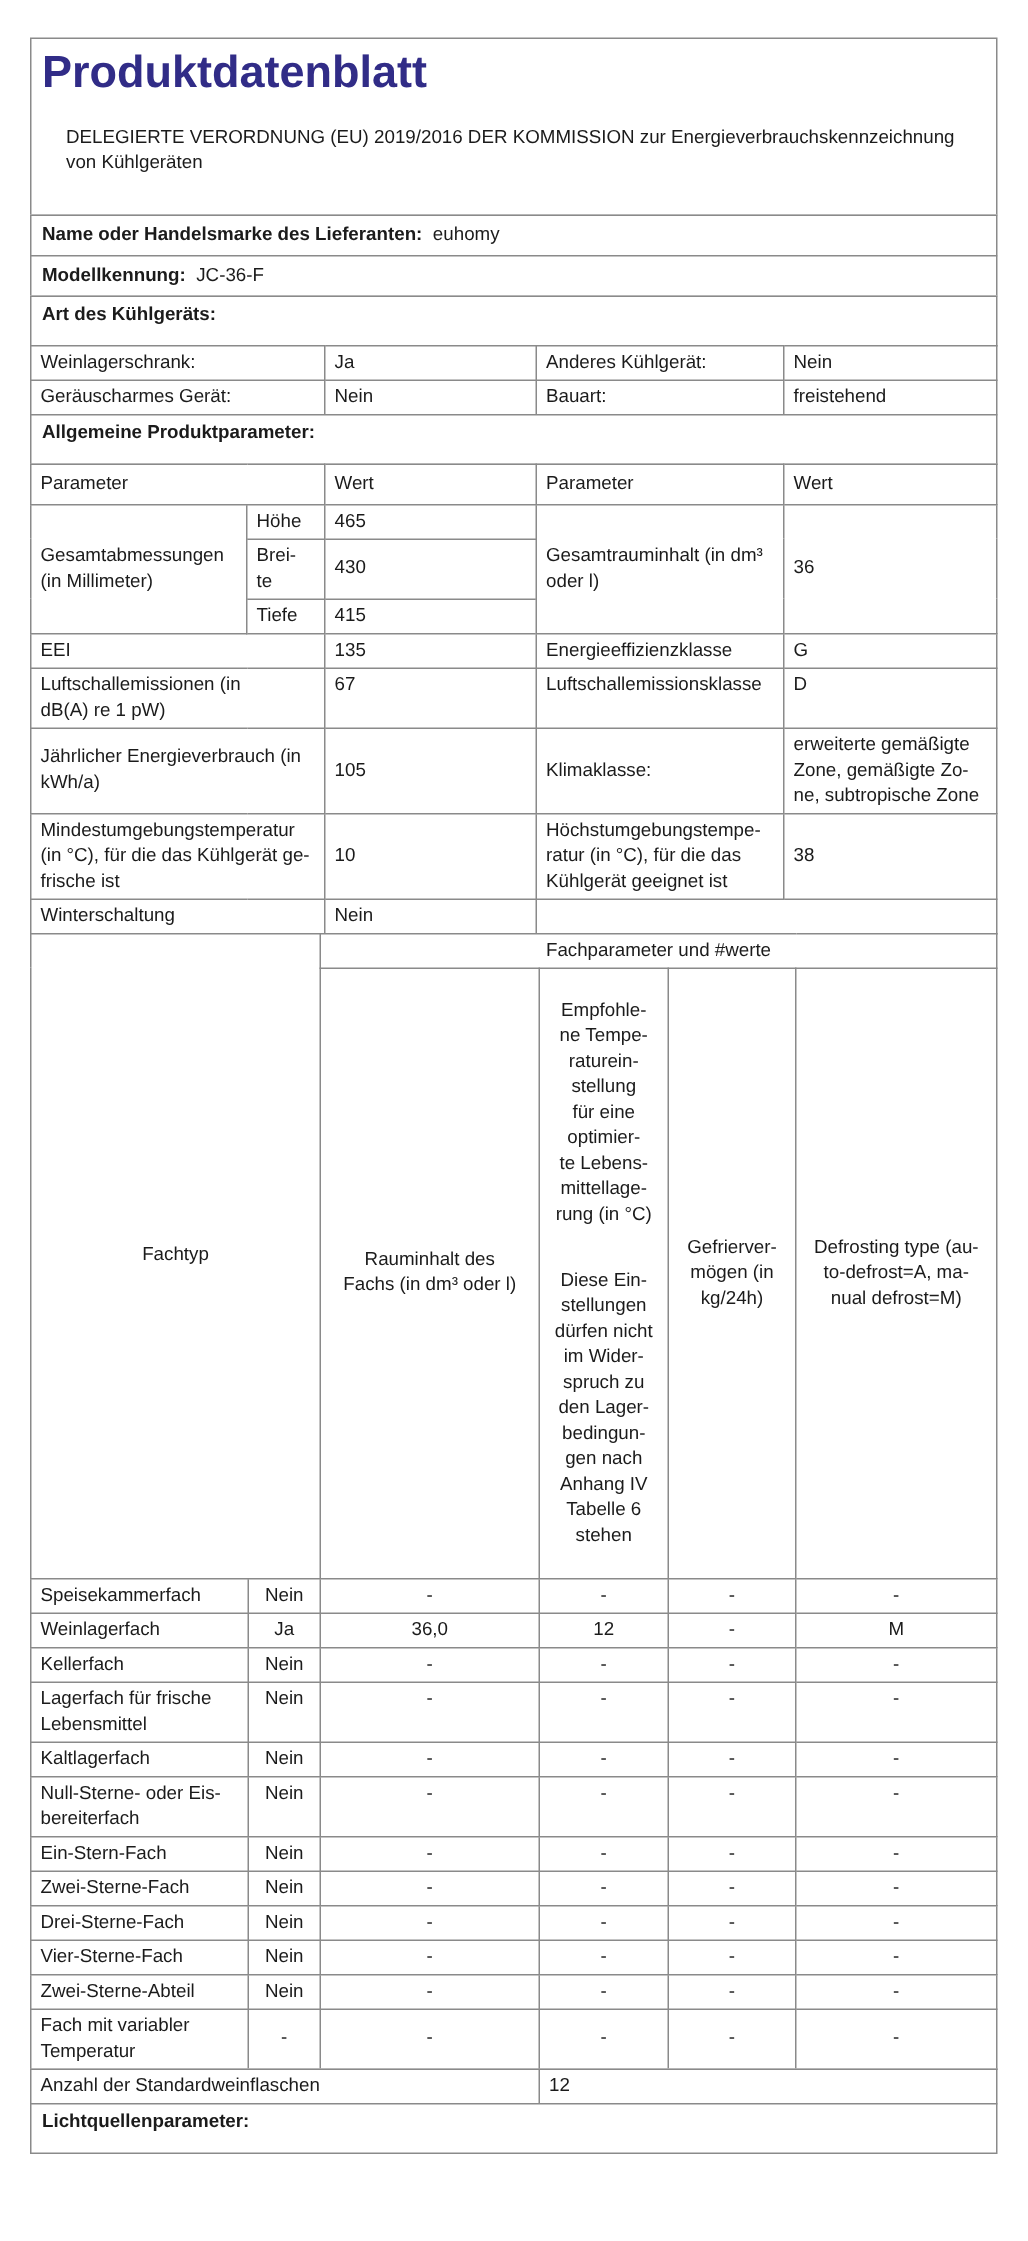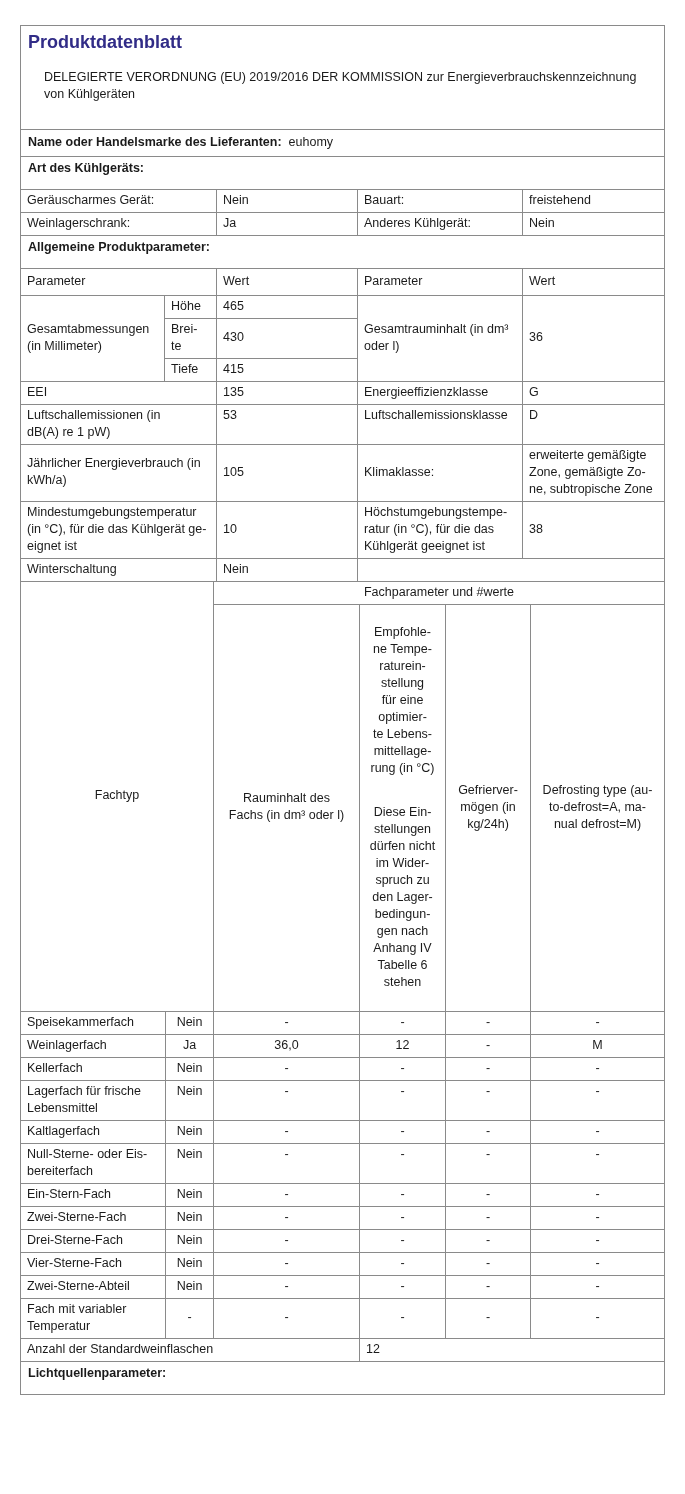--- a/index.html
+++ b/index.html
@@ -28,21 +28,21 @@
   .blk {
     border: 1px solid var(--color-border);
     margin-top: -1px;
     background: #fff;
   }
   .blk:first-child { margin-top: 0; }
   
   .head { padding: 4px 7px 10px 7px; }
   .head h1 {
     margin: 2px 0 8px 0;
-    font-size: 18px;
+    font-size: 30px;
     line-height: 1.15;
     font-weight: bold;
     color: var(--color-title);
   }
   .head .subtitle { margin: 16px; }
   
   .kv { padding: 4px 7px 5px 7px; }
   .b { font-weight: bold; margin-right: 7px; text-align: center; }
   .sect {
     padding: 3px 7px 12px 7px;
@@ -74,42 +74,45 @@
   <div class="blk head">
     <h1>Produktdatenblatt</h1>
     <p class="subtitle">DELEGIERTE VERORDNUNG (EU) 2019/2016 DER KOMMISSION zur Energieverbrauchskennzeichnung von Kühlgeräten</p>
   </div>
 
   <div class="blk kv">
     <span class="b">Name oder Handelsmarke des Lieferanten:</span><span>euhomy</span>
   </div>
 
 
+  <div class="blk kv">
+    <span class="b">Modellkennung:</span><span>JC-36-F</span>
+  </div>
 
   <div class="blk sect">Art des Kühlgeräts:</div>
 
   <table class="blk">
     <colgroup>
         <col style="width:196px">
         <col style="width:141px">
         <col style="width:165px">
         <col>
       </colgroup>
     <tbody>
         <tr>
+      <td>Weinlagerschrank:</td>
+      <td>Ja</td>
+      <td>Anderes Kühlgerät:</td>
+      <td>Nein</td>
+    </tr>
+    <tr>
       <td>Geräuscharmes Gerät:</td>
       <td>Nein</td>
       <td>Bauart:</td>
       <td>freistehend</td>
-    </tr>
-    <tr>
-      <td>Weinlagerschrank:</td>
-      <td>Ja</td>
-      <td>Anderes Kühlgerät:</td>
-      <td>Nein</td>
     </tr>
   </tbody>
     </table>
 
   <div class="blk sect">Allgemeine Produktparameter:</div>
 
   <table class="blk">
     <colgroup>
         <col style="width:144px">
         <col style="width:52px">
@@ -144,37 +147,37 @@
     </tr>
     <tr>
       <td colspan="2">EEI</td>
       <td>135</td>
       <td>Energieeffizienzklasse</td>
       <td>G</td>
     </tr>
     <tr>
       <td colspan="2">Luftschallemissionen (in
 dB(A) re 1 pW)</td>
-      <td>53</td>
+      <td>67</td>
       <td>Luftschallemissionsklasse</td>
       <td>D</td>
     </tr>
     <tr>
       <td colspan="2" class="mid">Jährlicher Energieverbrauch (in
 kWh/a)</td>
       <td class="mid">105</td>
       <td class="mid">Klimaklasse:</td>
       <td>erweiterte gemäßigte
 Zone, gemäßigte Zo-
 ne, subtropische Zone</td>
     </tr>
     <tr>
       <td colspan="2">Mindestumgebungstemperatur
 (in °C), für die das Kühlgerät ge-
-eignet ist</td>
+frische ist</td>
       <td class="mid">10</td>
       <td>Höchstumgebungstempe-
 ratur (in °C), für die das
 Kühlgerät geeignet ist</td>
       <td class="mid">38</td>
     </tr>
     <tr>
       <td colspan="2">Winterschaltung</td>
       <td>Nein</td>
       <td colspan="2"></td>

